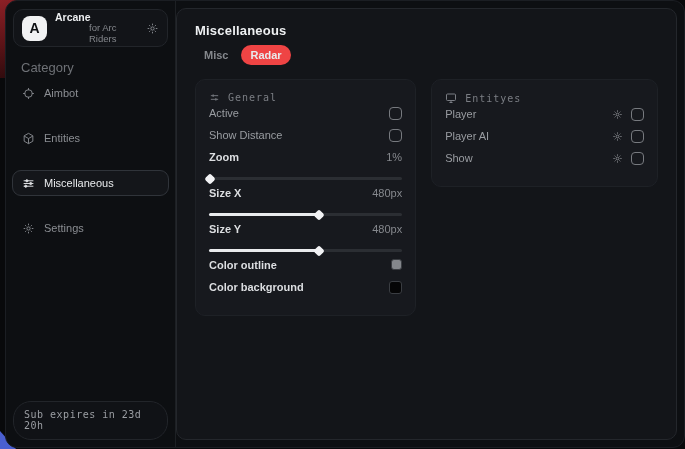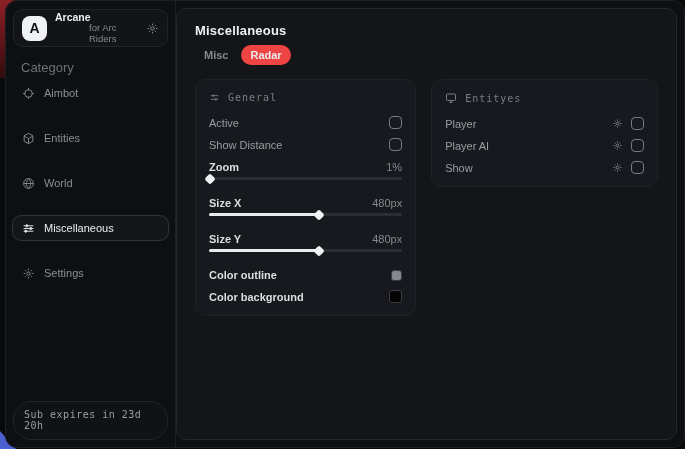--- a/index.html
+++ b/index.html
@@ -48,21 +48,21 @@
   .tab { font-size:11px; color:#85888d; padding:4px 9px; border-radius:999px; cursor:default; }
   .tab.active { background:#ef4444; color:#e8eaec; }
 
   .cards { display:flex; gap:15px; margin-top:14px; align-items:flex-start; }
   .card { background:#17191e; border:1px solid #1e2126; border-radius:10px; padding:10px 13px 12px 13px; }
   .card-general  { width:232px; }
   .card-entities { width:238px; }
   .card-header { display:flex; align-items:center; gap:8px; color:#7b7e84;
                  font-family:"DejaVu Sans Mono", monospace; font-size:10px; letter-spacing:1px;
                  padding:2px 0 4px 0; }
-  .row { display:flex; align-items:flex-end; justify-content:space-between; min-height:22px; }
+  .row { display:flex; align-items:flex-start; justify-content:space-between; min-height:22px; }
   .row-label { font-size:11px; color:#9a9da2; }
   .row-label.bright { color:#dcdee1; font-weight:bold; }
   .row-value { font-size:11px; color:#85888d; }
   .row-right { display:flex; align-items:center; gap:8px; }
 
   .checkbox { width:13px; height:13px; border:1.5px solid #777a7f; border-radius:4px; background:transparent; }
   .gear-mini { color:#85888d; }
 
   .slider { position:relative; height:3px; background:#2b2e33; border-radius:2px; margin:4px 0 7px 0; }
   .slider-fill { position:absolute; left:0; top:0; bottom:0; background:#e9ebed; border-radius:2px; }
@@ -113,29 +113,20 @@
         <div class="nav-item">
           <span class="icon">
             <svg width="13" height="13" viewBox="0 0 24 24" fill="none" stroke="currentColor" stroke-width="1.8">
               <path d="M12 2.5l8 4.5v10l-8 4.5-8-4.5V7z"></path>
                 <path d="M12 12l8-4.5M12 12L4 7.5M12 12v9.5"></path>
             </svg>
           </span>
           <span>Entities</span>
         </div>
 
-        <div class="nav-item">
-          <span class="icon">
-            <svg width="13" height="13" viewBox="0 0 24 24" fill="none" stroke="currentColor" stroke-width="1.8">
-              <circle cx="12" cy="12" r="9"></circle>
-                <path d="M3 12h18M12 3c2.5 2.6 3.8 5.7 3.8 9s-1.3 6.4-3.8 9c-2.5-2.6-3.8-5.7-3.8-9S9.5 5.6 12 3z"></path>
-            </svg>
-          </span>
-          <span>World</span>
-        </div>
 
         <div class="nav-item active">
           <span class="icon">
             <svg width="13" height="13" viewBox="0 0 24 24" fill="none" stroke="currentColor" stroke-width="1.8">
               <path d="M3 7h18M3 12h18M3 17h18"></path>
                 <circle cx="9" cy="7" r="2" fill="currentColor"></circle>
                 <circle cx="16" cy="12" r="2" fill="currentColor"></circle>
                 <circle cx="7" cy="17" r="2" fill="currentColor"></circle>
             </svg>
           </span>

